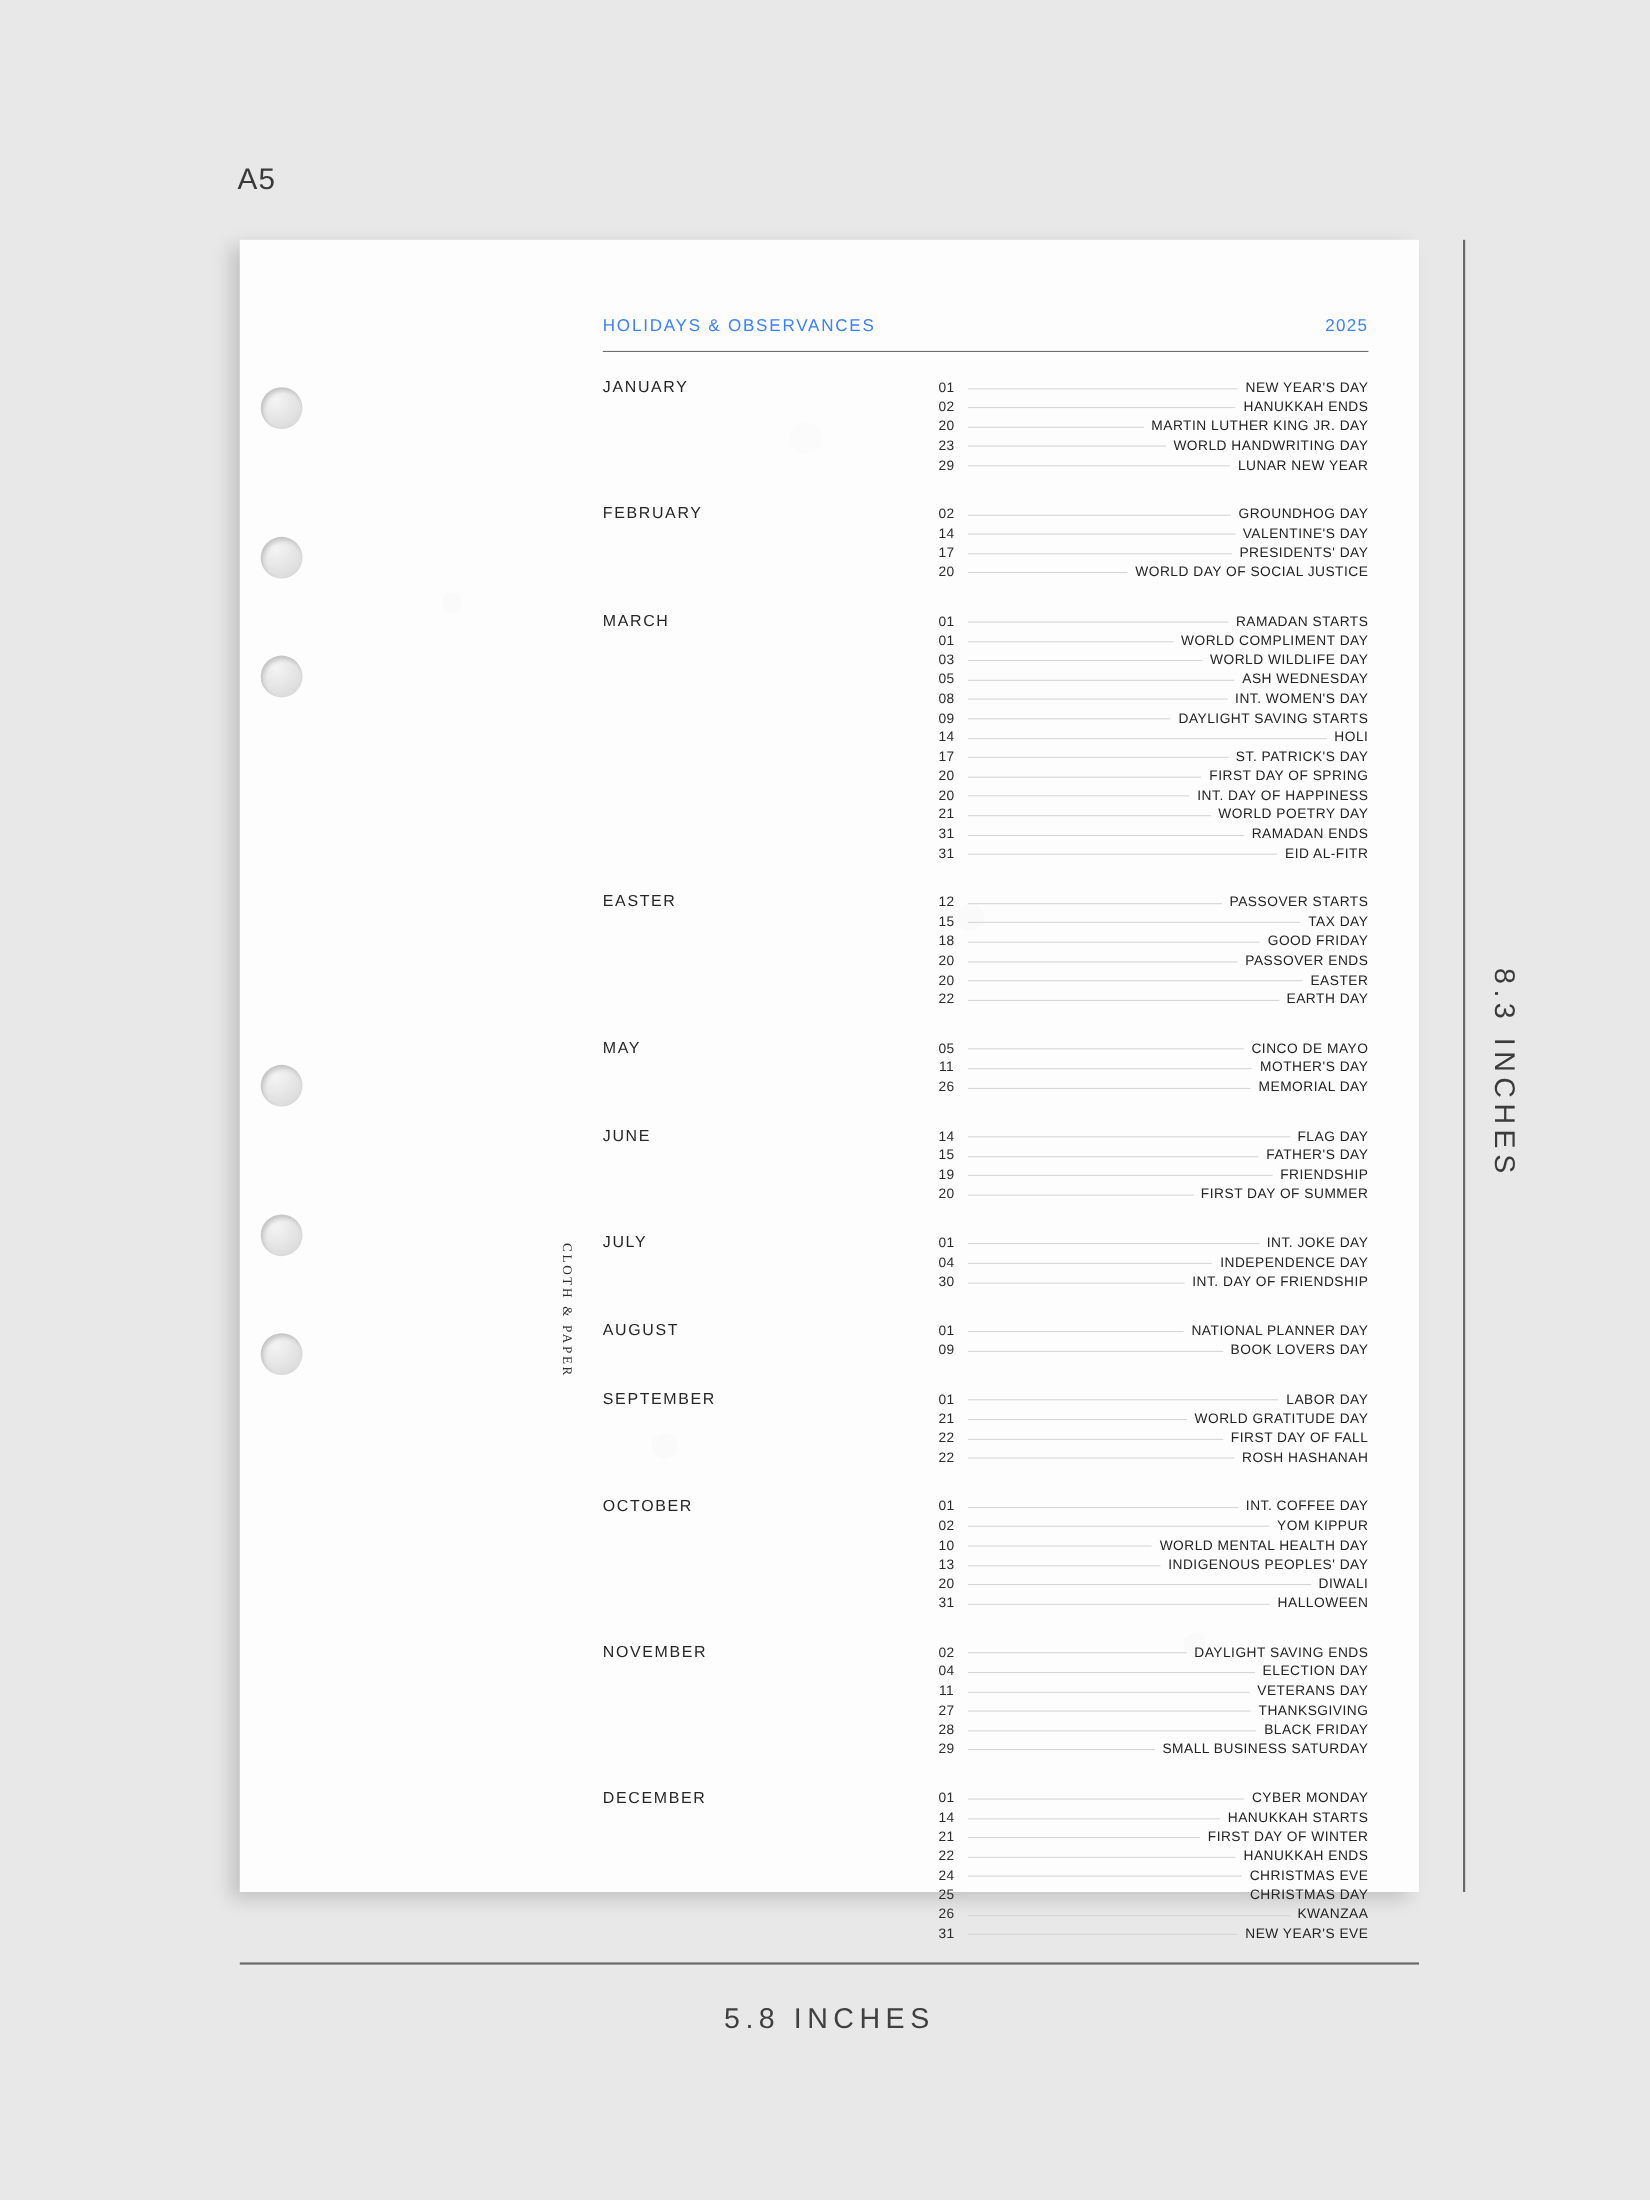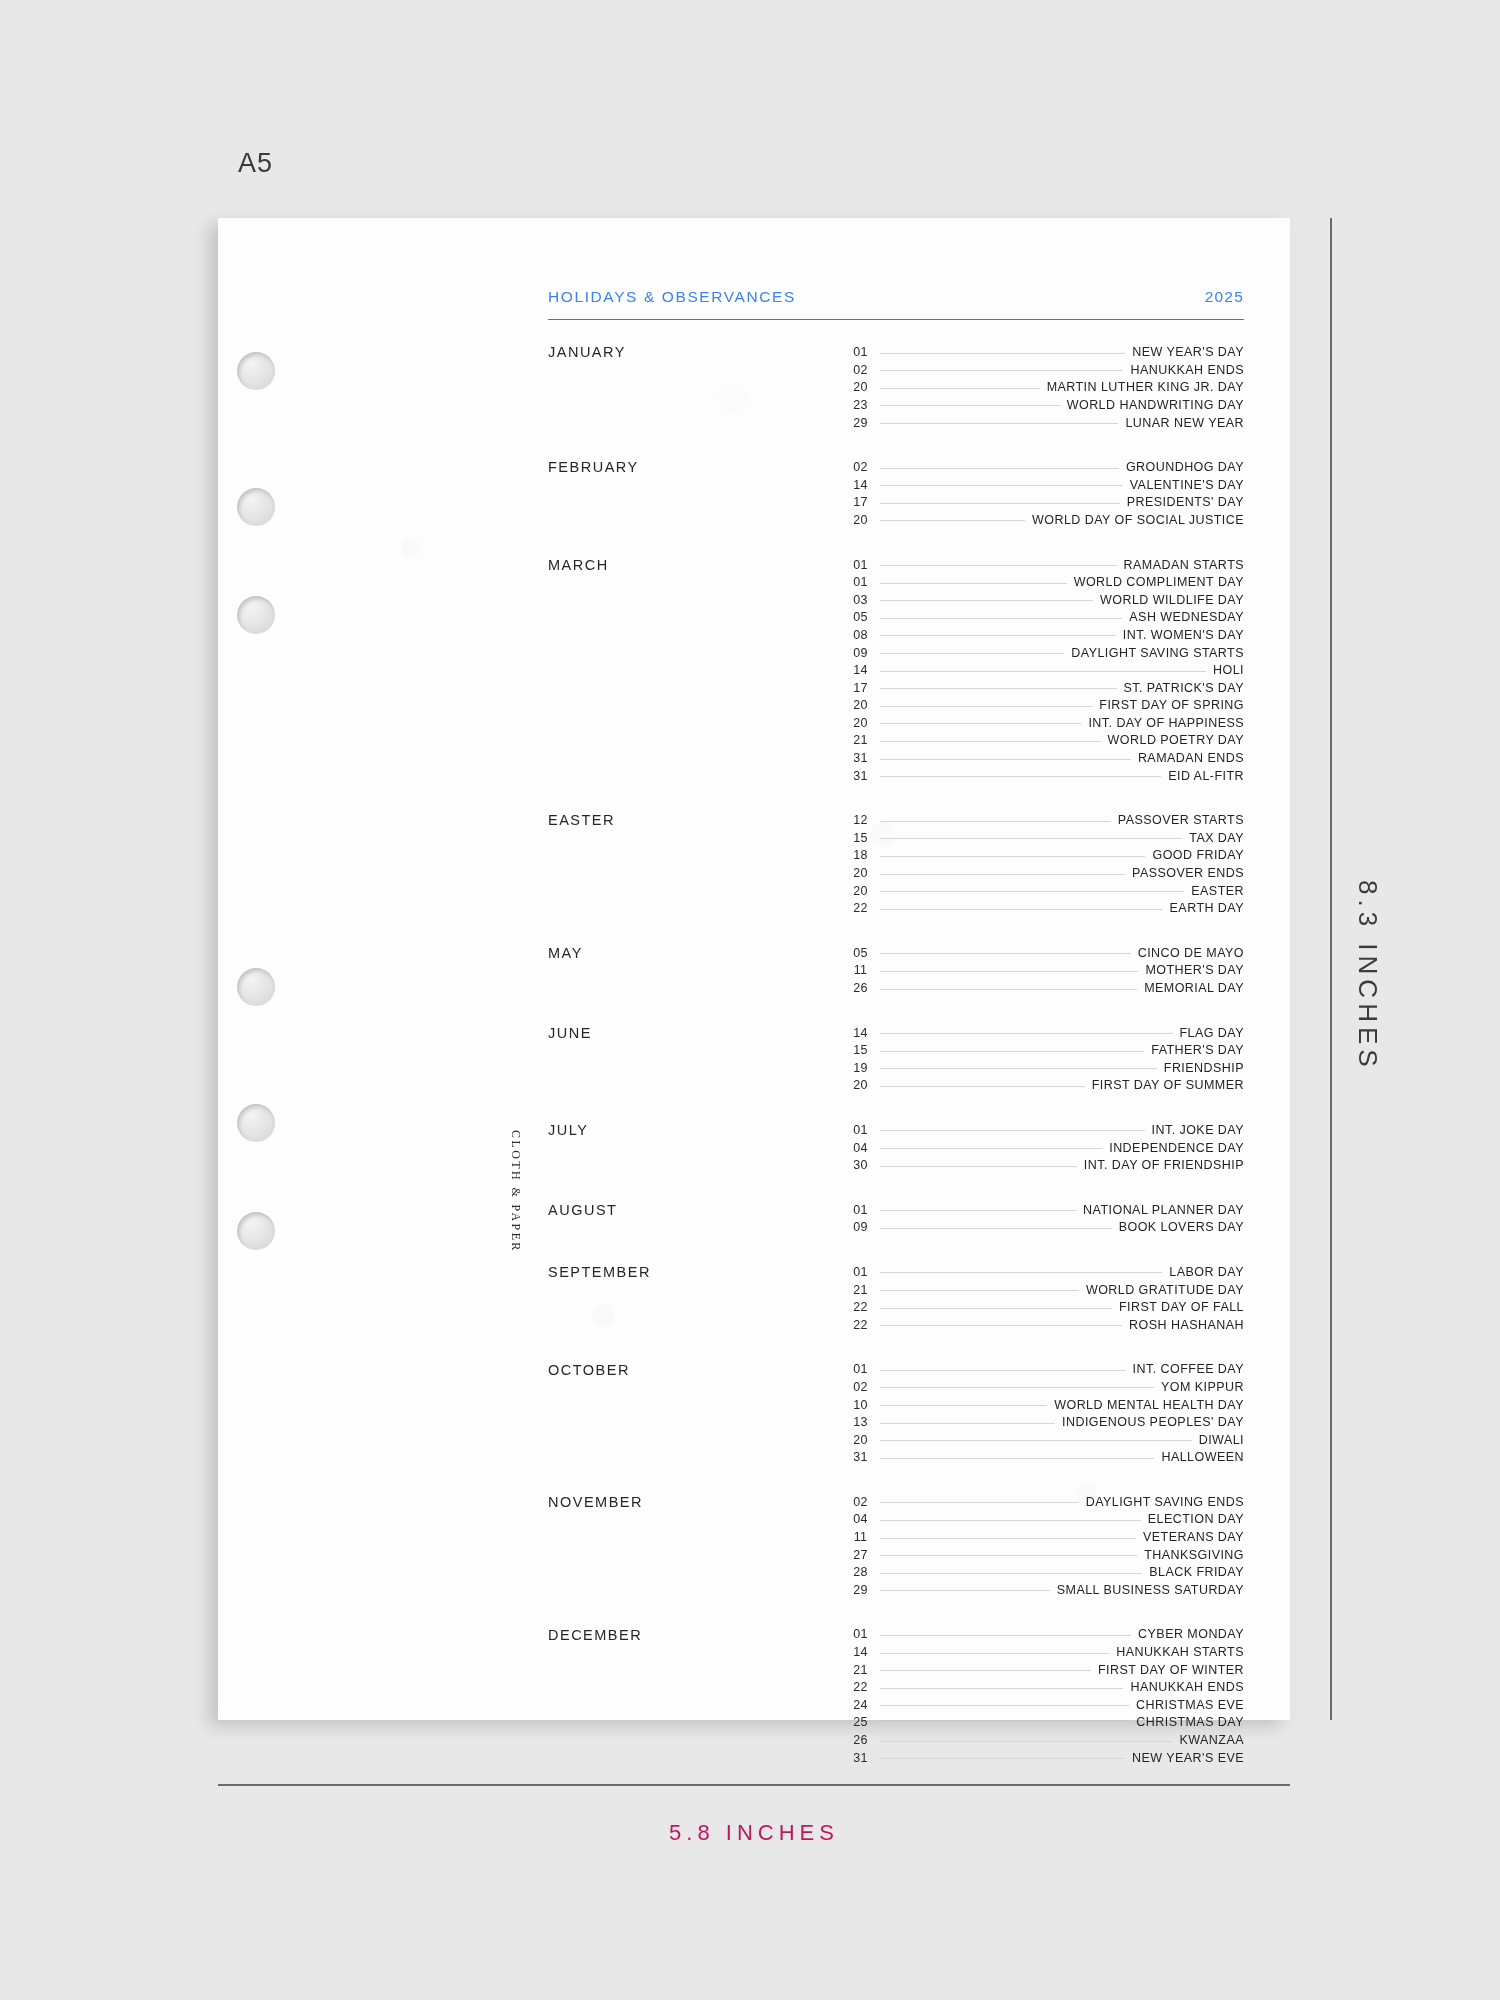--- a/index.html
+++ b/index.html
@@ -11,21 +11,21 @@
     height: 2000px;
     background: #e8e8e8;
     font-family: "Liberation Sans", sans-serif;
     position: relative;
     overflow: hidden;
   }
 
   
   .size-tag {
     position: absolute;
-    left: 238px;
+    left: 216px;
     top: 148px;
     font-size: 27px;
     letter-spacing: 1px;
     color: #3b3b3b;
     font-family: "Liberation Sans", sans-serif;
     text-align: center;
   }
 
   .dim-line-v {
     position: absolute;
@@ -53,23 +53,23 @@
     writing-mode: vertical-rl;
     text-orientation: mixed;
     white-space: nowrap;
   }
   .dim-label-h {
     position: absolute;
     left: 218px;
     top: 1820px;
     width: 1072px;
     text-align: center;
-    font-size: 22px;
+    font-size: 26px;
     letter-spacing: 5px;
-    color: #be185d;
+    color: #404040;
     white-space: nowrap;
   }
 
   
   .sheet {
     position: absolute;
     left: 218px;
     top: 218px;
     width: 1072px;
     height: 1502px;

